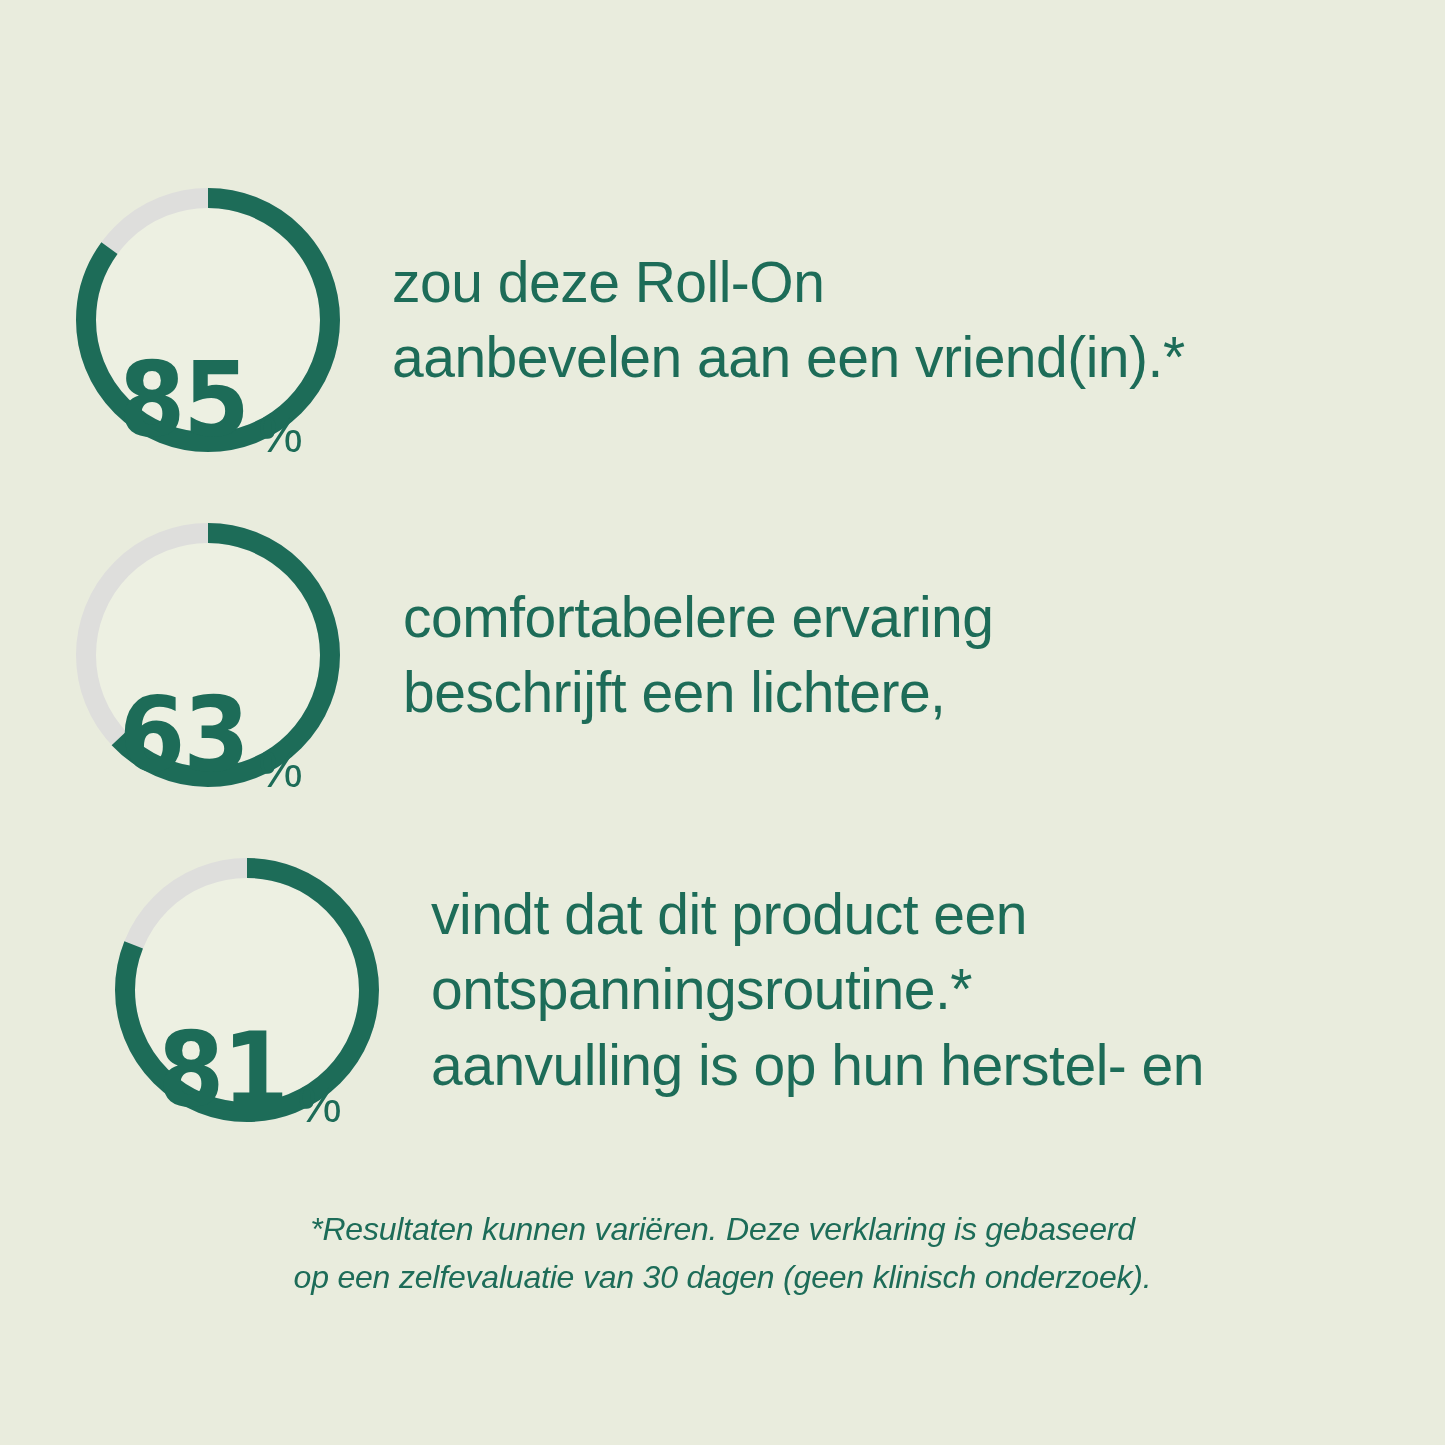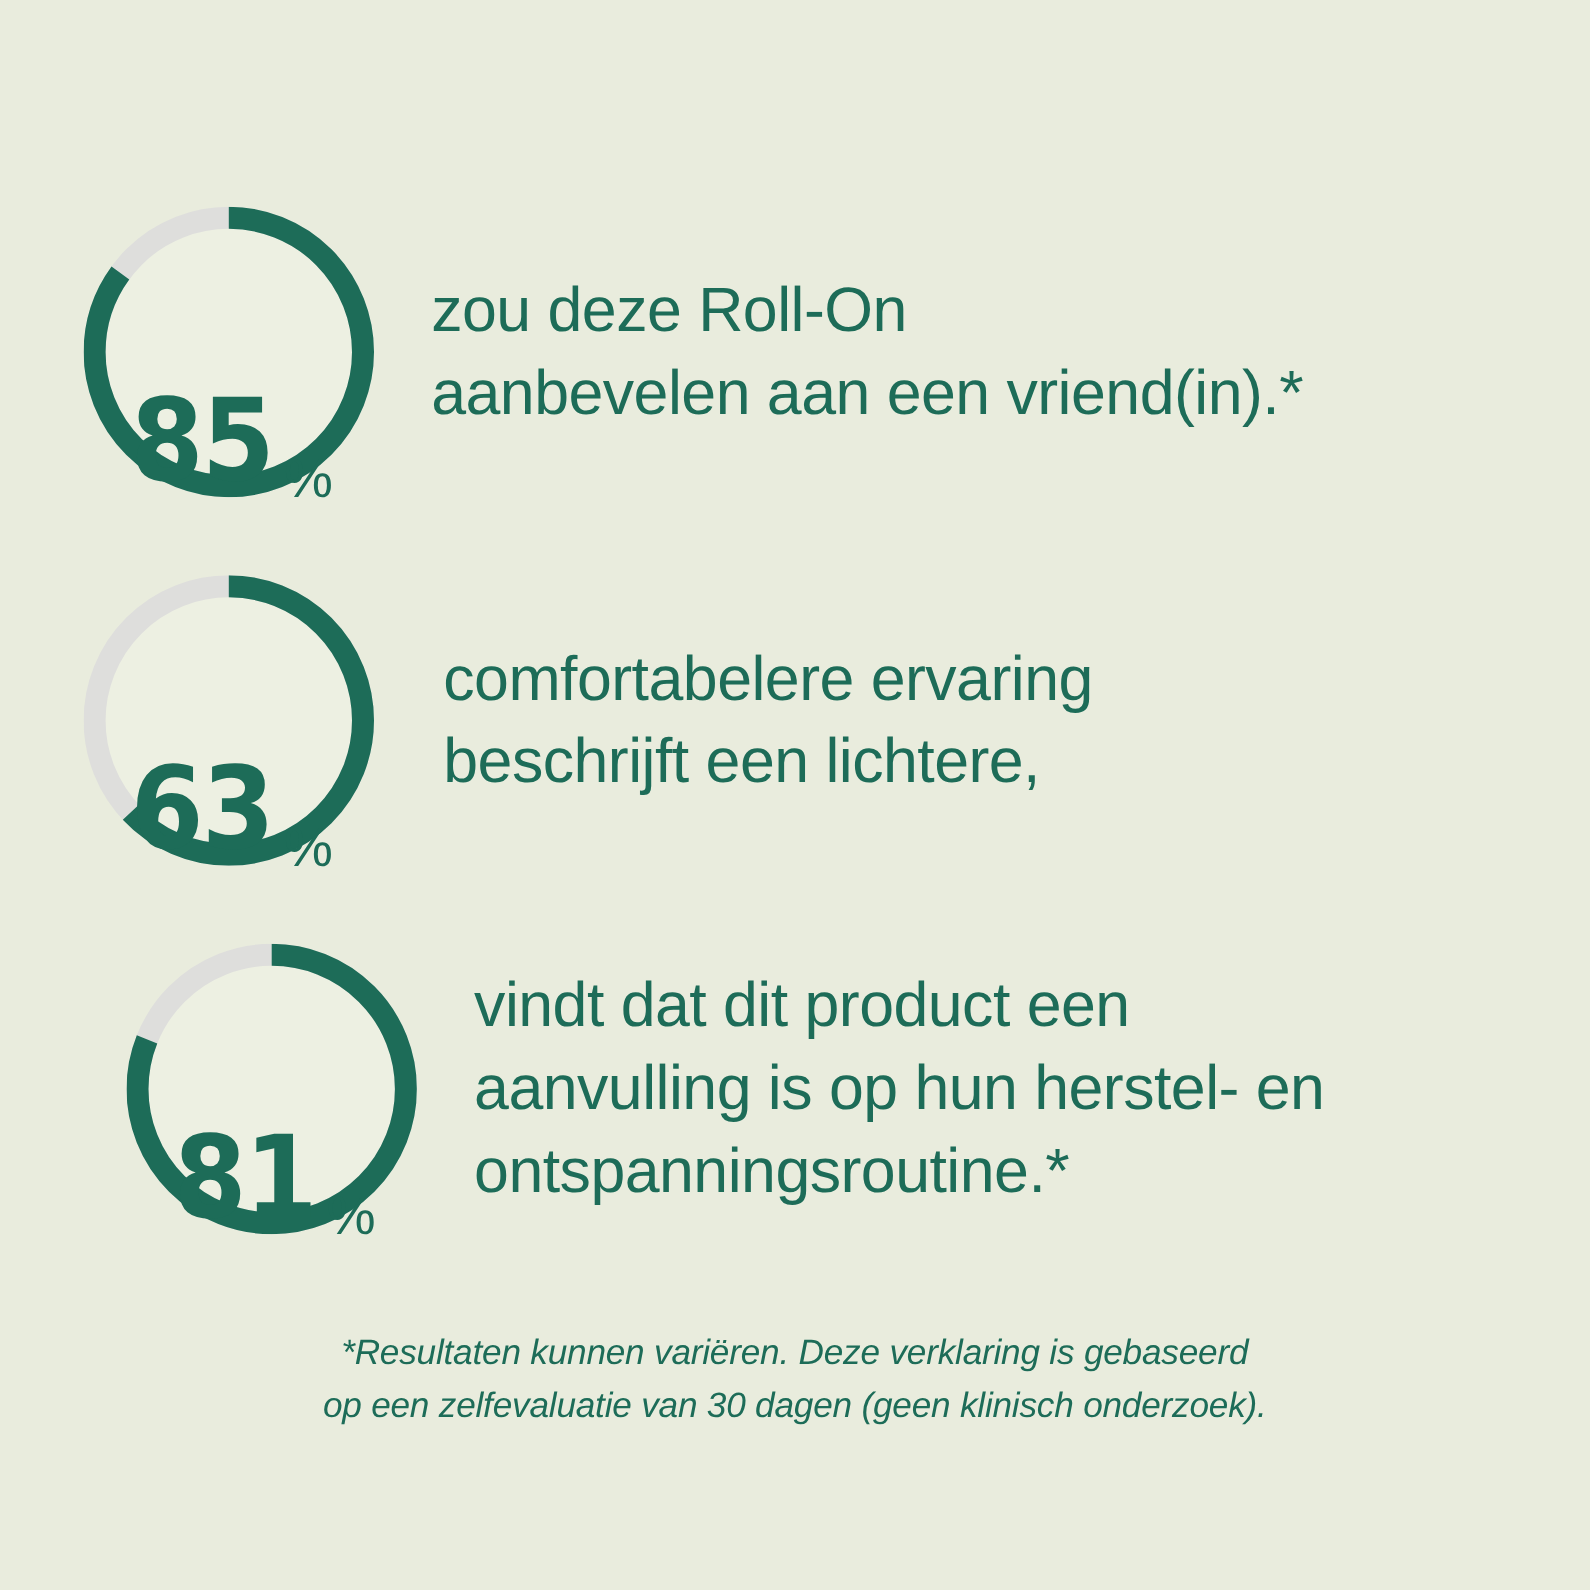--- a/index.html
+++ b/index.html
@@ -164,22 +164,22 @@
         <circle class="track" cx="132" cy="132" r="122" fill="none" stroke="#dededc" stroke-width="20"></circle>
         <circle class="value-arc" cx="132" cy="132" r="122" fill="none" stroke="#1d6c58" stroke-width="20" transform="rotate(-90 132 132)" stroke-dasharray="620.9043720554868 145.64423542042277" stroke-dashoffset="0"></circle>
       </svg>
       <div class="donut-label">
         <span class="pct-value">81</span>
           <span class="pct-sign">%</span>
       </div>
     </div>
     <div class="stat-text">
       <span class="tline">vindt dat dit product een</span>
+      <span class="tline">ontspanningsroutine.*</span>
       <span class="tline">aanvulling is op hun herstel- en</span>
-      <span class="tline">ontspanningsroutine.*</span>
     </div>
   </div>
 
   <div id="footnote">
     <span class="fline">*Resultaten kunnen variëren. Deze verklaring is gebaseerd</span>
     <span class="fline">op een zelfevaluatie van 30 dagen (geen klinisch onderzoek).</span>
   </div>
 
 </div>
 

